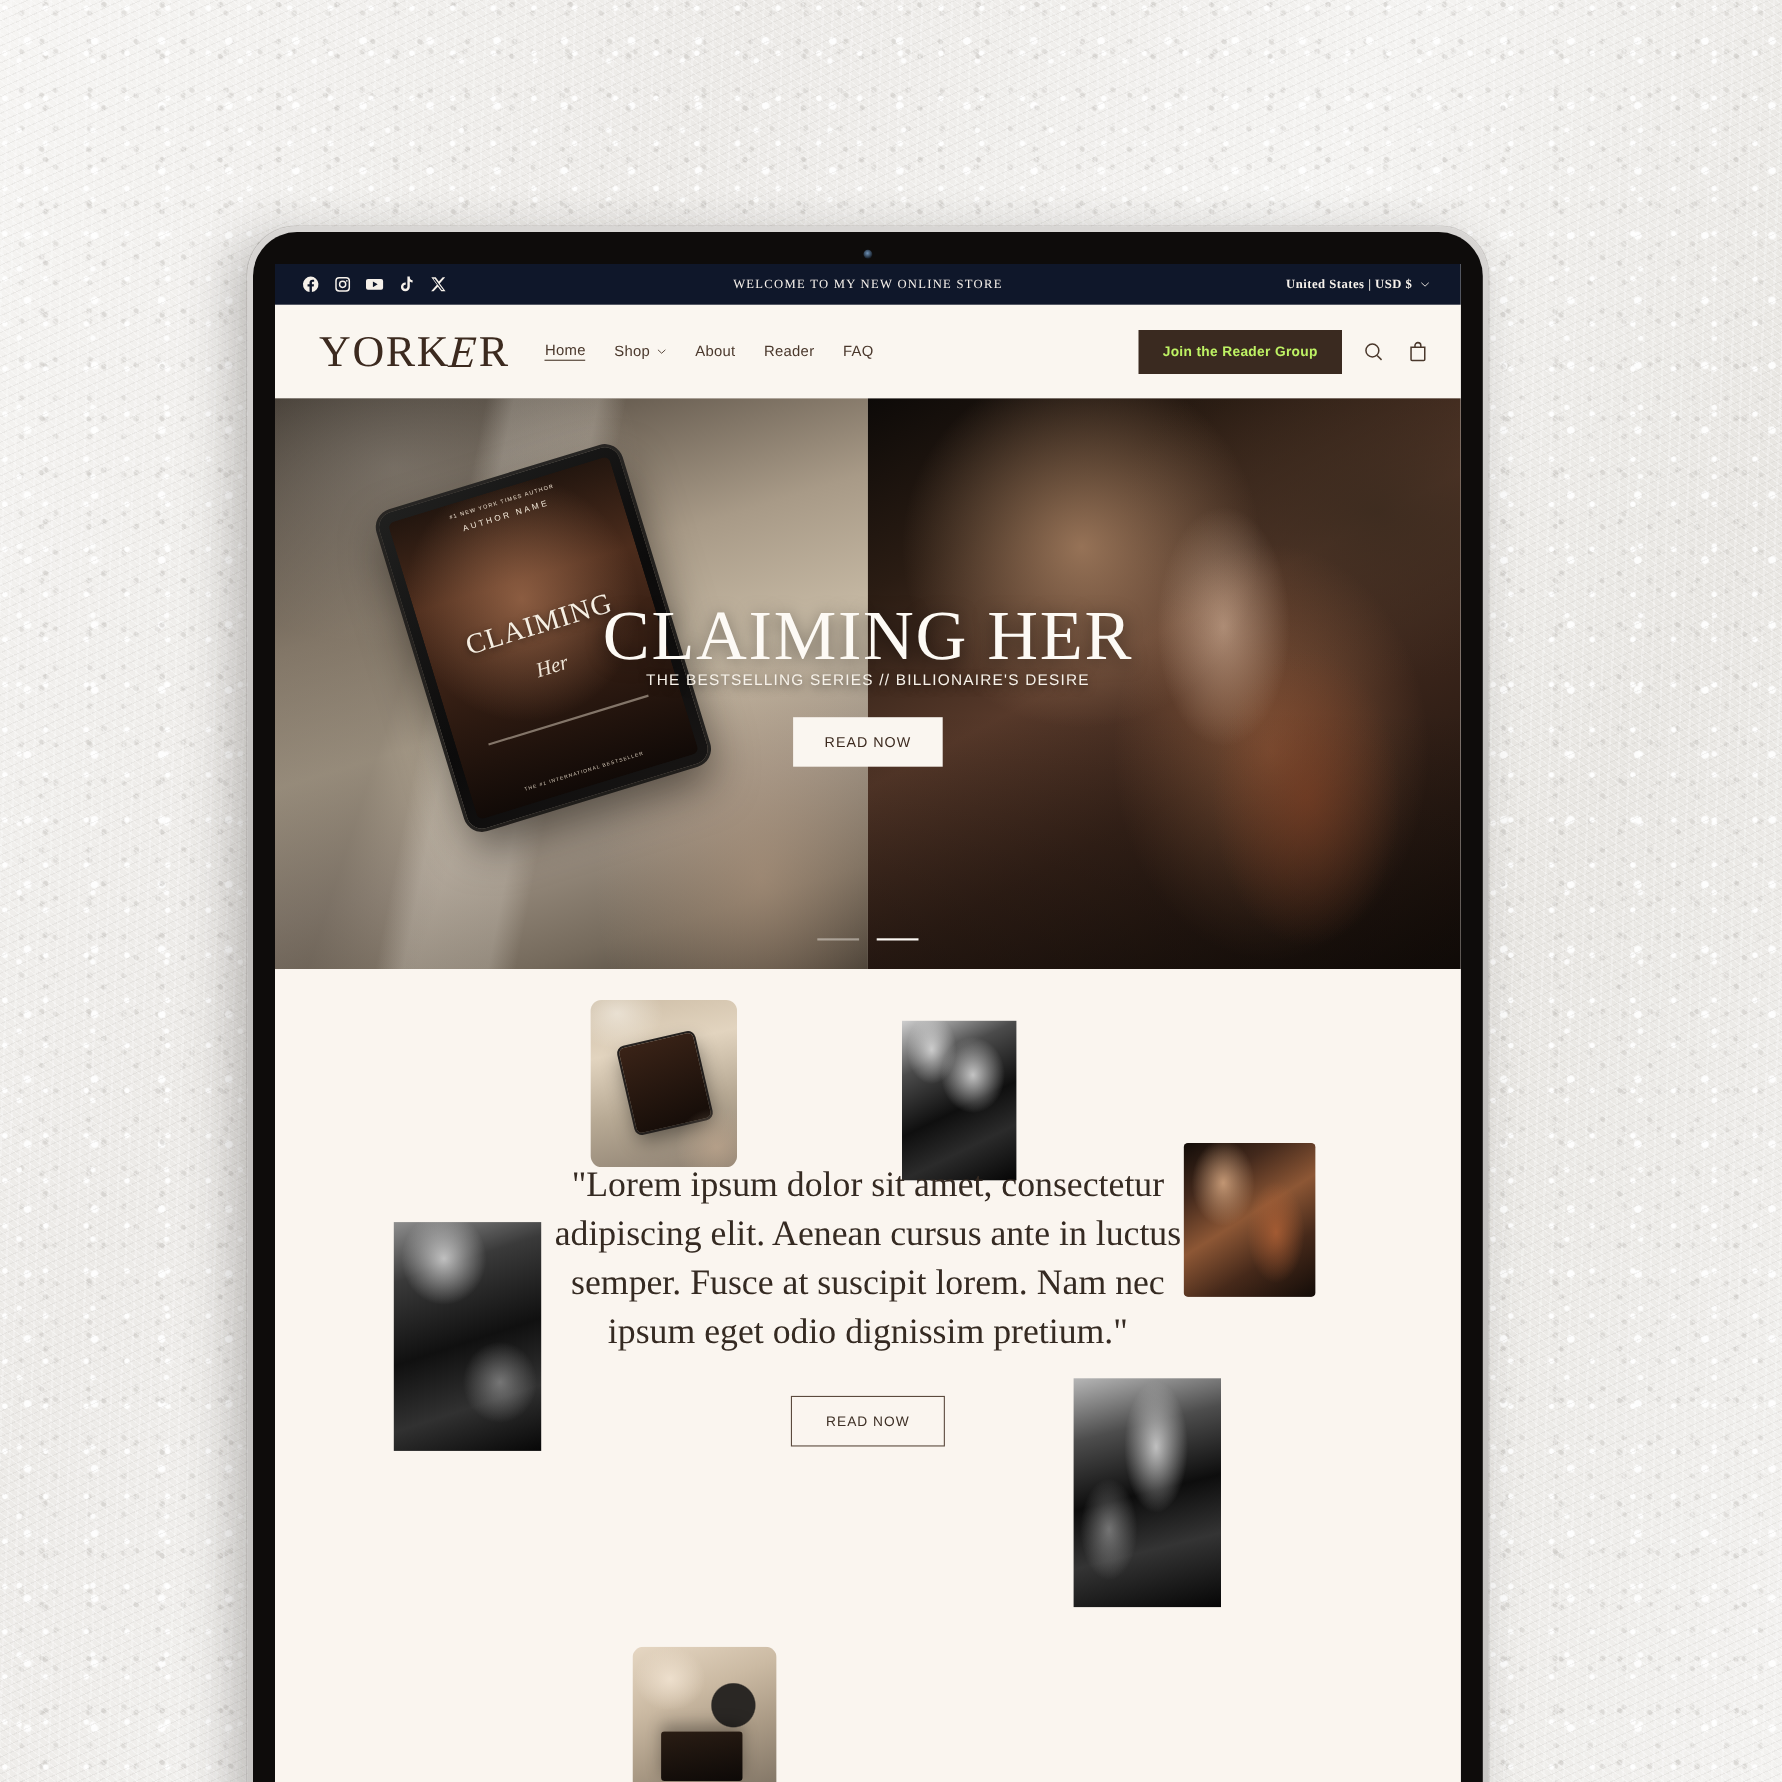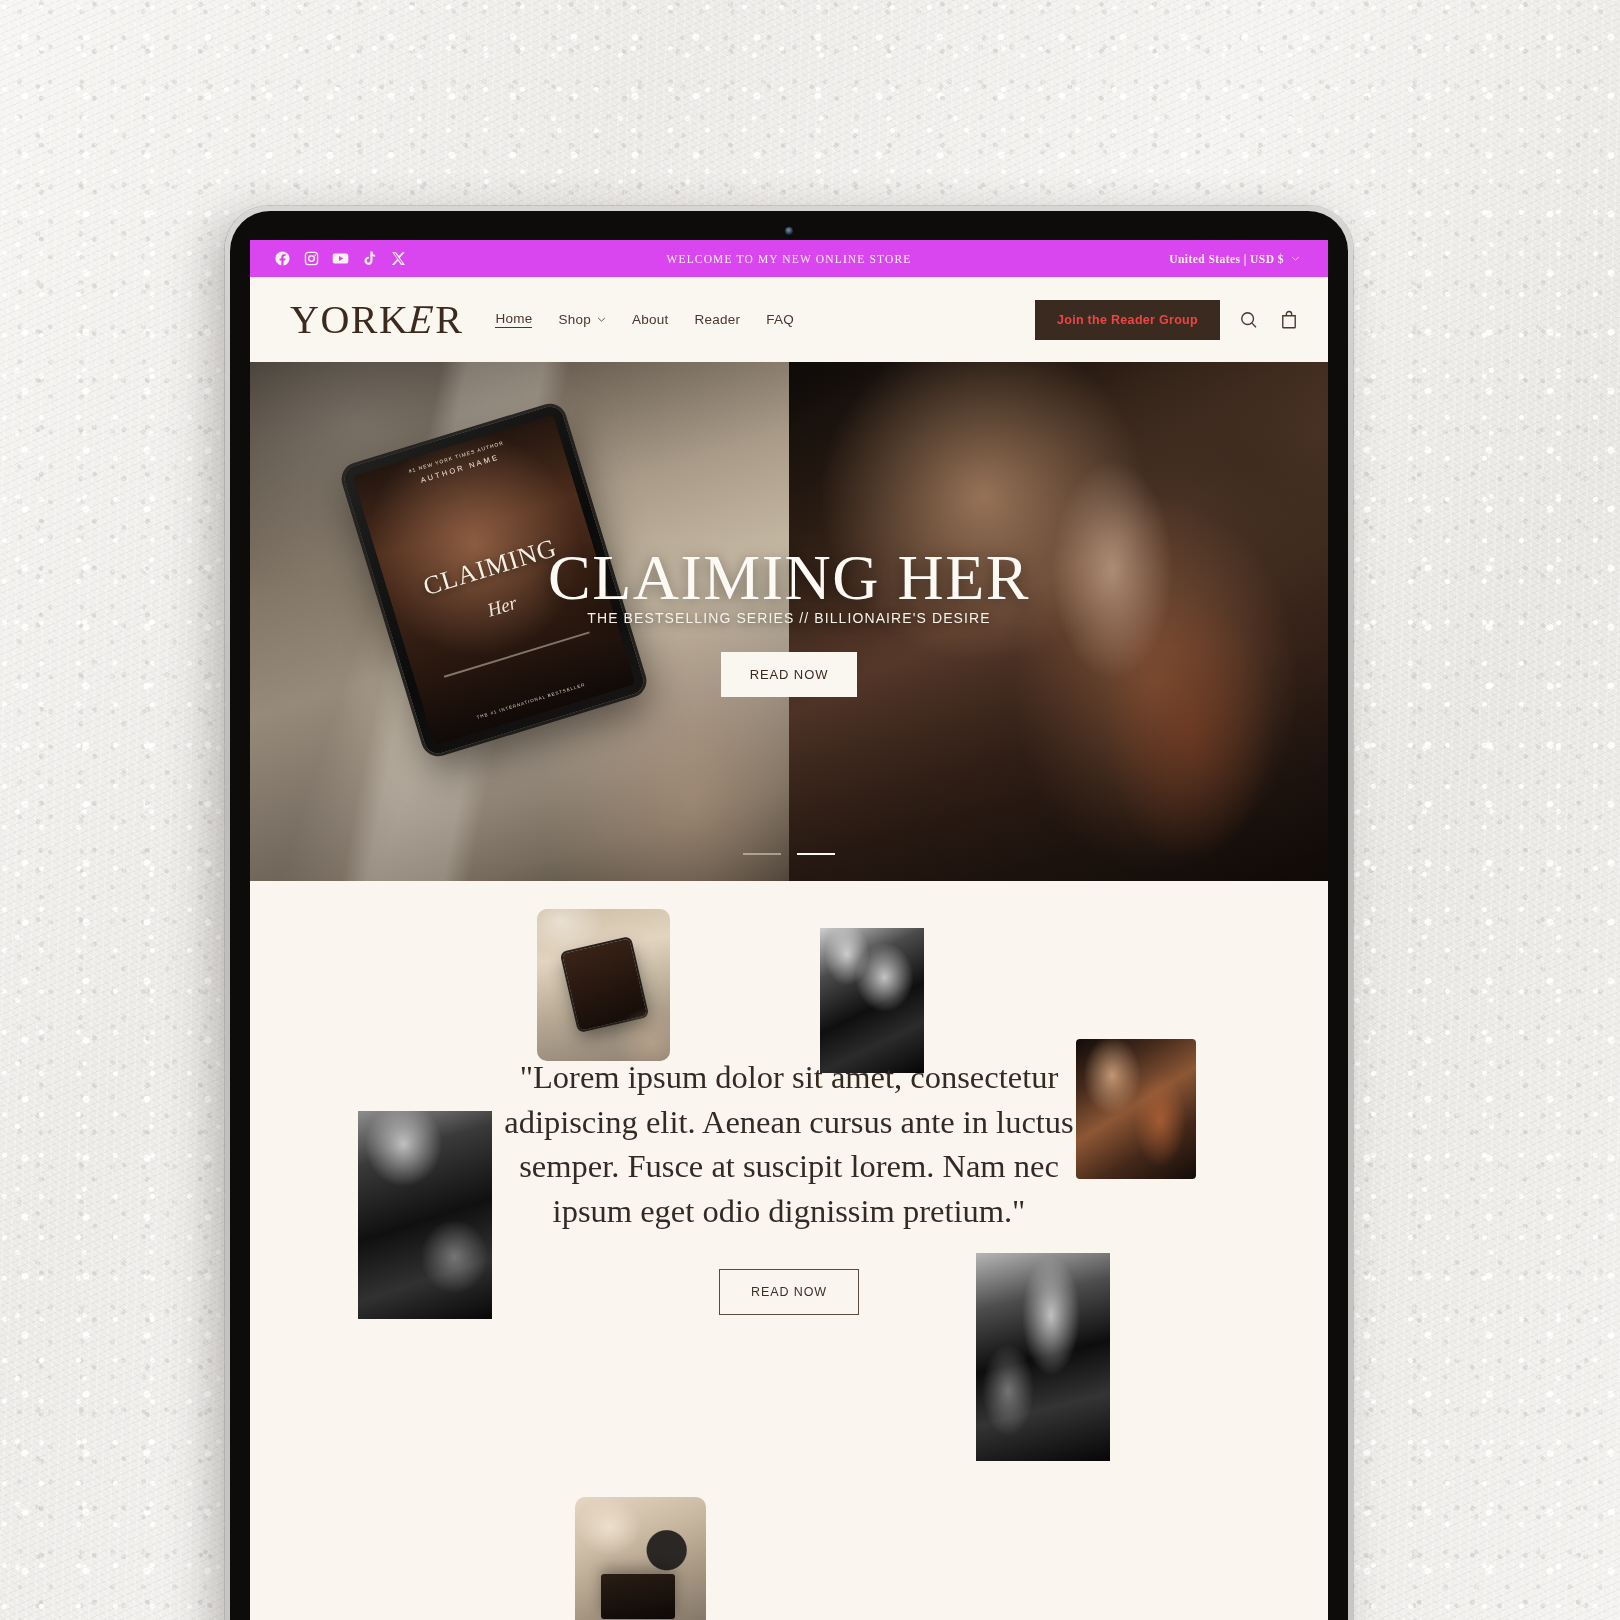--- a/index.html
+++ b/index.html
@@ -76,21 +76,21 @@
     position: relative;
     width: 100%;
     height: calc(100% - 29px);
     background: #faf6f0;
     overflow: hidden;
   }
 
   
   .announce {
     height: 37px;
-    background: #d946ef;
+    background: #0f172a;
     display: flex;
     align-items: center;
     padding: 0 28px 0 24px;
     position: relative;
   }
   .socials { display: flex; align-items: center; gap: 12px; }
   .soc-ico {
     width: 17px; height: 17px;
     display: flex; align-items: center; justify-content: center;
     color: #f6f1ea;
@@ -145,21 +145,21 @@
     letter-spacing: .25px;
     white-space: nowrap;
     display: flex;
     align-items: center;
     gap: 6px;
   }
   .nav-link.active { border-bottom: 1px solid #4a382c; padding-bottom: 1px; }
   .header-right { margin-left: auto; display: flex; align-items: center; gap: 18px; }
   .cta-btn {
     background: #3a2a20;
-    color: #ef4444;
+    color: #bef264;
     font-size: 12.5px;
     font-weight: bold;
     letter-spacing: .3px;
     padding: 13px 22px;
     border: none;
     cursor: pointer;
     white-space: nowrap;
   }
   .ico-btn {
     width: 22px; height: 22px;

